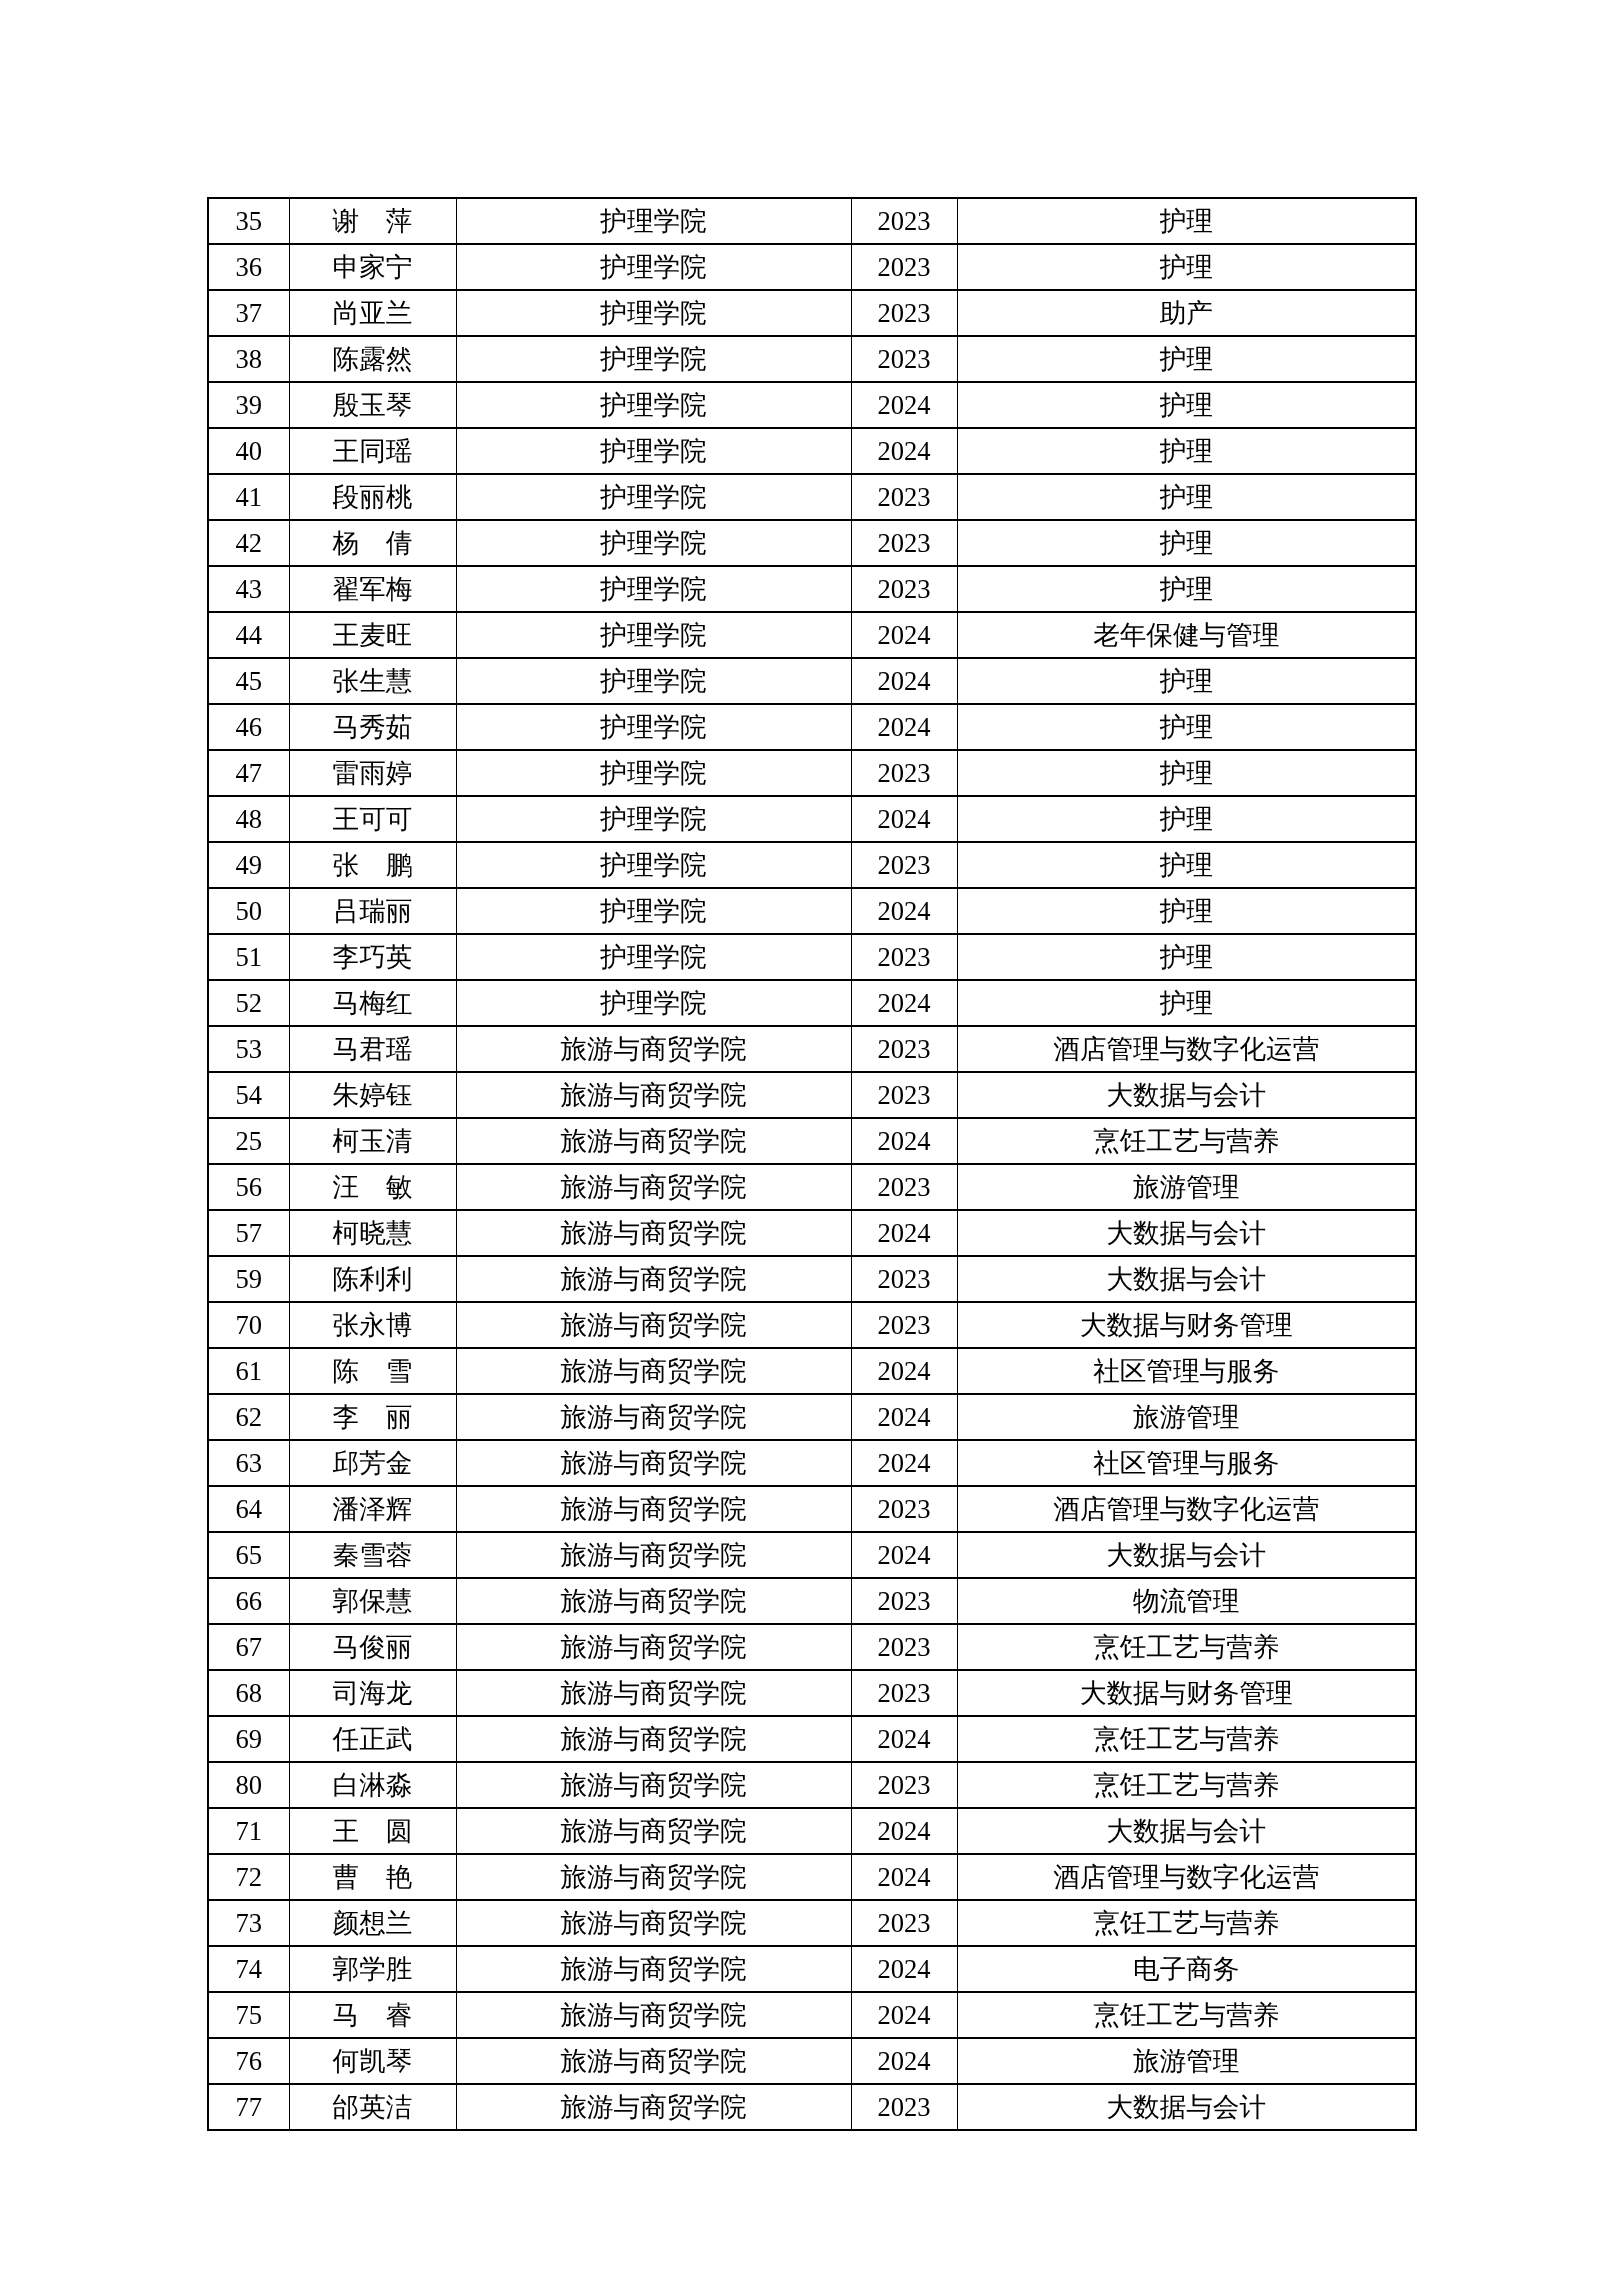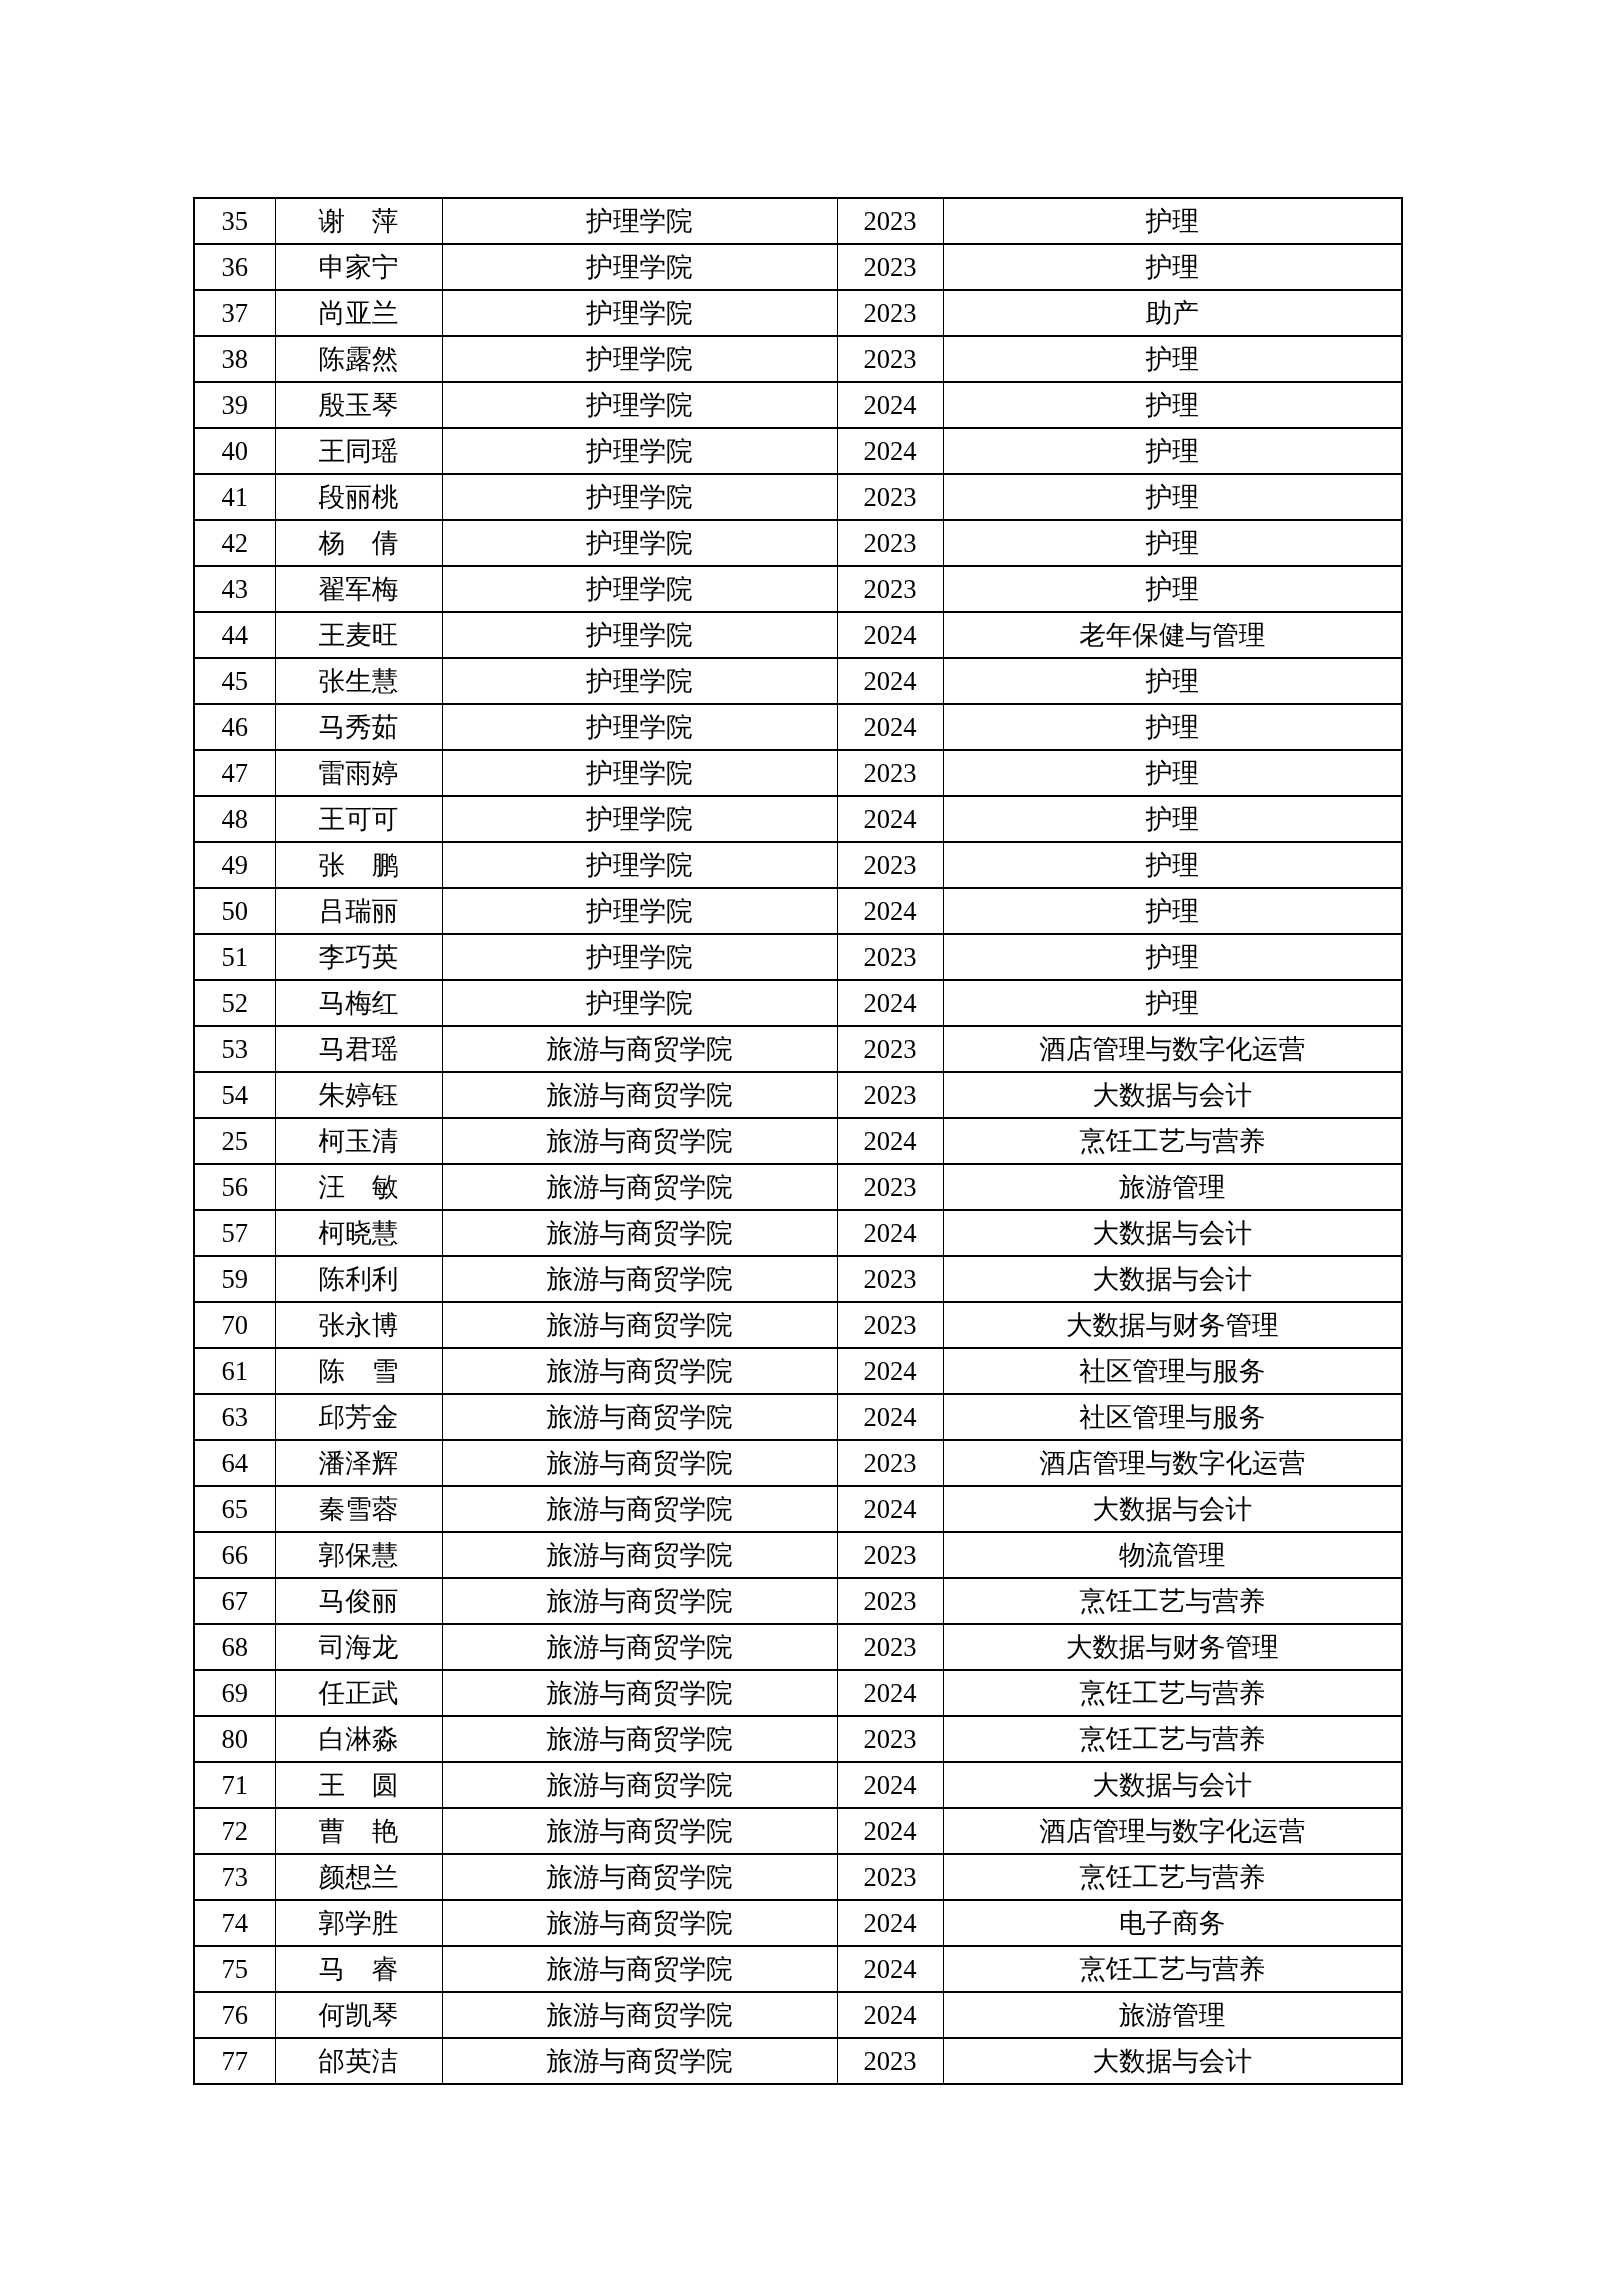--- a/index.html
+++ b/index.html
@@ -15,21 +15,21 @@
   }
   .sheet {
     position: relative;
     width: 1623px;
     height: 2295px;
     background: #ffffff;
     overflow: hidden;
   }
   table.roster {
     position: absolute;
-    left: 193px;
+    left: 207px;
     top: 197px;
     width: 1208px;
     border-collapse: collapse;
     table-layout: fixed;
     border: 2px solid #000000;
   }
   table.roster td {
     border-style: solid;
     border-color: #000000;
     border-width: 2px 1.5px;
@@ -501,20 +501,37 @@
     </td>
     <td>
       <span class="cell-text">2024</span>
     </td>
     <td>
       <span class="cell-text">社区管理与服务</span>
     </td>
   </tr>
         <tr>
     <td>
+      <span class="cell-text">62</span>
+    </td>
+    <td>
+      <span class="cell-text two-char">李丽</span>
+    </td>
+    <td>
+      <span class="cell-text">旅游与商贸学院</span>
+    </td>
+    <td>
+      <span class="cell-text">2024</span>
+    </td>
+    <td>
+      <span class="cell-text">旅游管理</span>
+    </td>
+  </tr>
+        <tr>
+    <td>
       <span class="cell-text">63</span>
     </td>
     <td>
       <span class="cell-text">邱芳金</span>
     </td>
     <td>
       <span class="cell-text">旅游与商贸学院</span>
     </td>
     <td>
       <span class="cell-text">2024</span>

